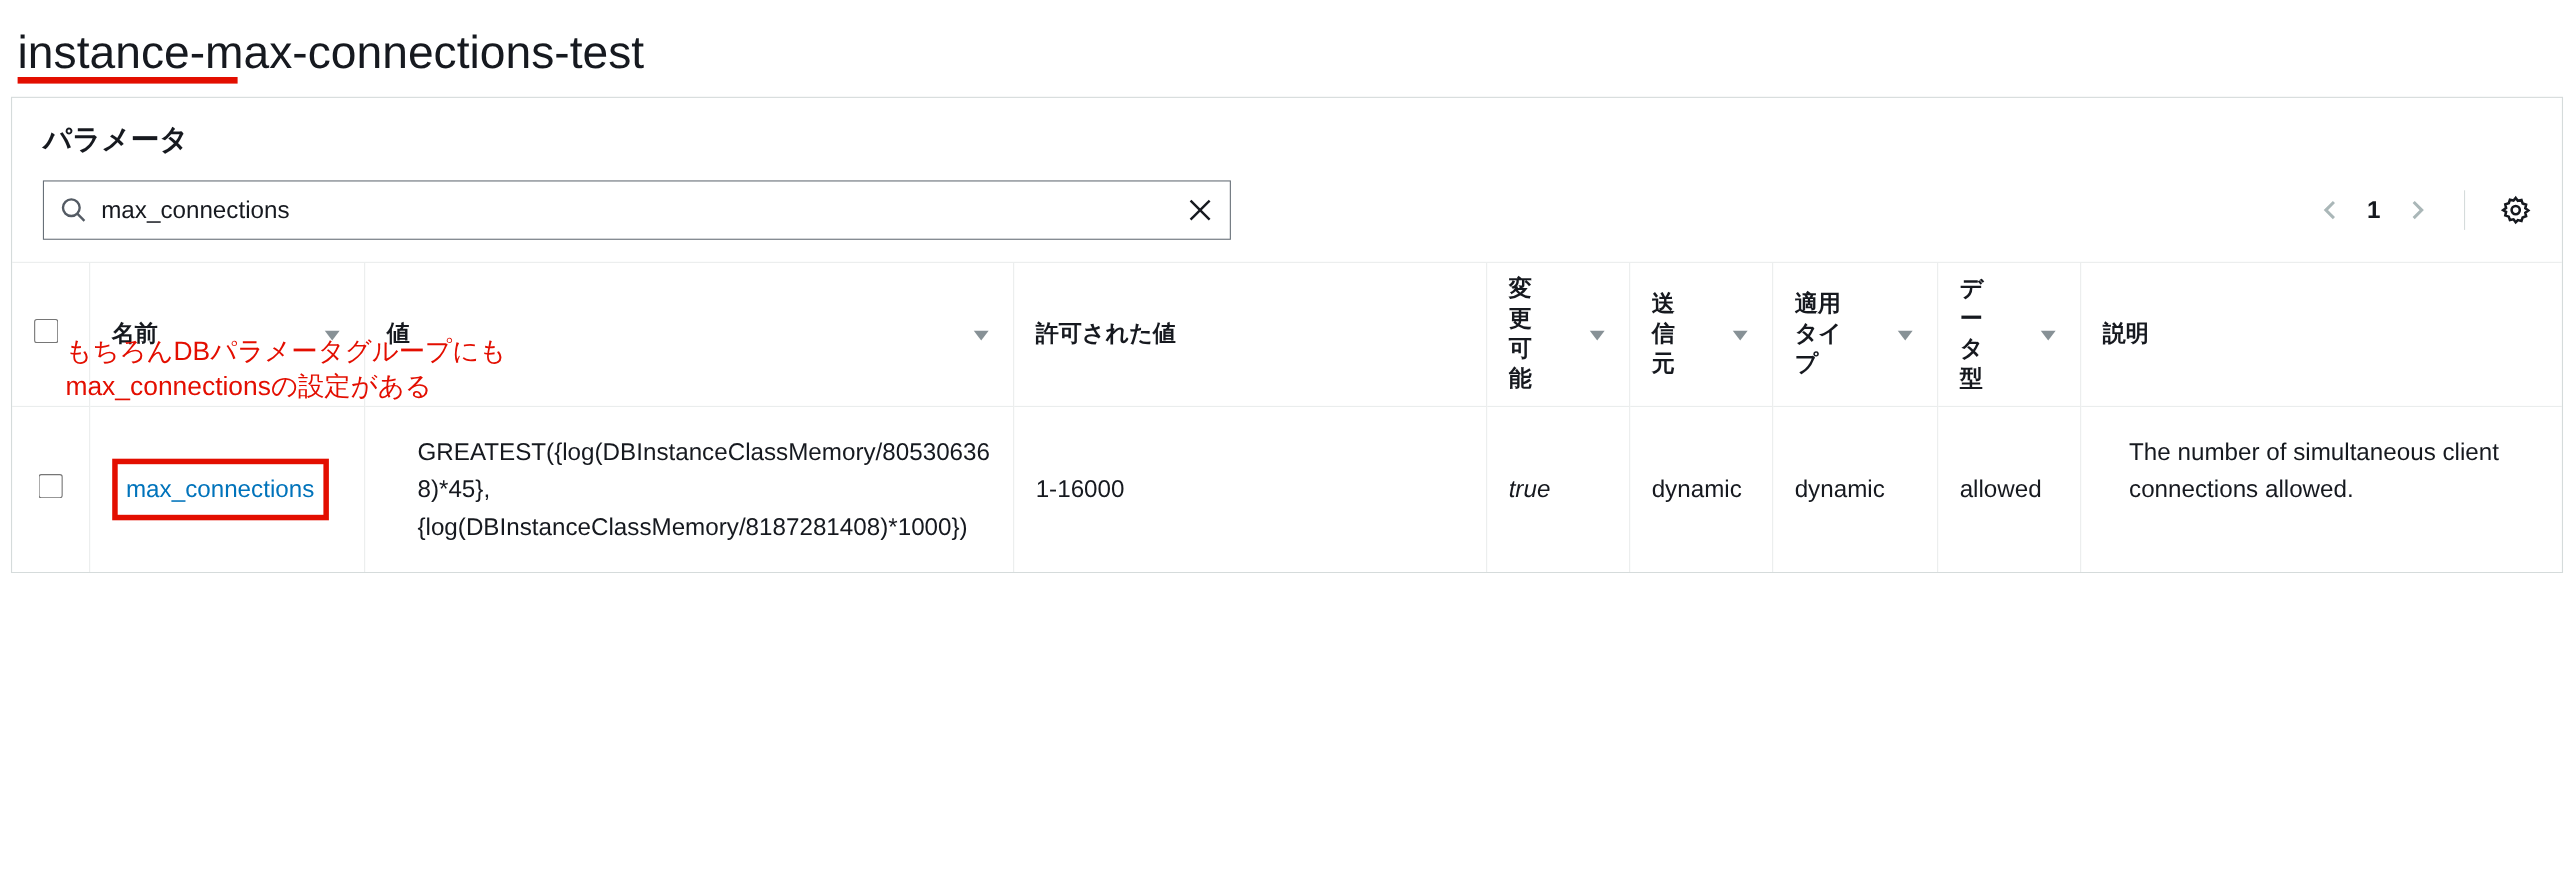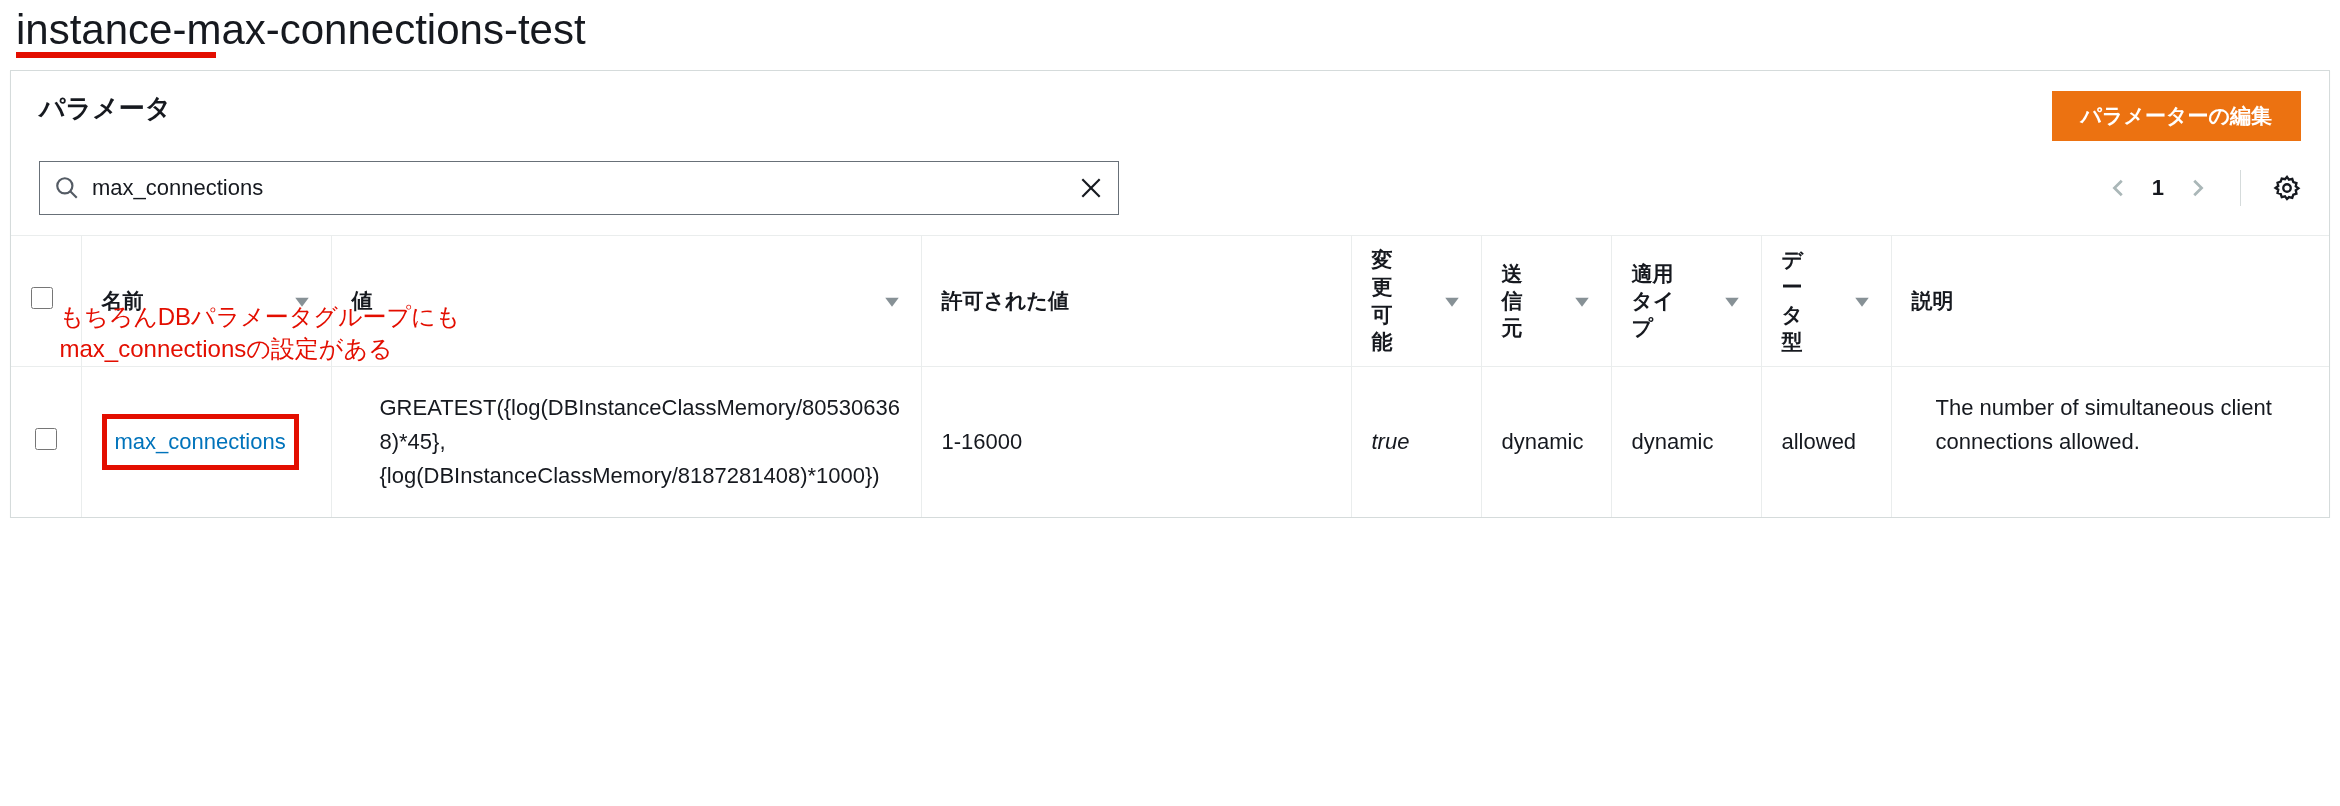--- a/index.html
+++ b/index.html
@@ -3,21 +3,21 @@
 <meta charset="utf-8">
 <style>
   * { box-sizing: border-box; margin: 0; padding: 0; }
   body {
     font-family: "Amazon Ember", "Helvetica Neue", Arial, sans-serif;
     background: #ffffff;
     color: #16191f;
     font-size: 20px;
     width: 2340px;
   }
-  .page { padding: 6px 10px 0 10px; }
+  .page { padding: 24px 10px 0 10px; }
   .title-wrap { padding: 0 0 12px 6px; }
   .title {
     font-size: 42px;
     font-weight: 400;
     color: #16191f;
     display: inline-block;
     position: relative;
   }
   .title-underline {
     border-bottom: 6px solid #e30e00;
@@ -25,20 +25,21 @@
     margin-top: -2px;
   }
   .panel {
     border: 1px solid #d5dbdb;
     background: #fff;
     box-shadow: 0 1px 1px rgba(0,0,0,0.05);
   }
   .panel-header {
     display: flex;
     justify-content: space-between;
+    align-items: center;
     padding: 20px 28px 20px 28px;
   }
   .panel-title {
     font-size: 26px;
     font-weight: 700;
     color: #16191f;
   }
   .edit-btn {
     background: #ec7211;
     color: #fff;
@@ -204,21 +205,20 @@
 
 <div class="page">
   <div class="title-wrap">
     <div class="title">instance-max-connections-test</div>
     <div class="title-underline"></div>
   </div>
 
   <div class="panel">
     <div class="panel-header">
       <div class="panel-title">パラメータ</div>
-      <button class="edit-btn">パラメーターの編集</button>
     </div>
 
     <div class="toolbar">
       <div class="search-wrap">
         <svg class="search-icon" viewBox="0 0 24 24" fill="none" stroke="currentColor" stroke-width="2">
           <circle cx="10" cy="10" r="7"></circle>
           <line x1="21" y1="21" x2="15" y2="15"></line>
         </svg>
         <input class="search-input" type="text" value="max_connections" style="">
         <svg class="clear-icon" viewBox="0 0 24 24" fill="none" stroke="currentColor" stroke-width="2">

